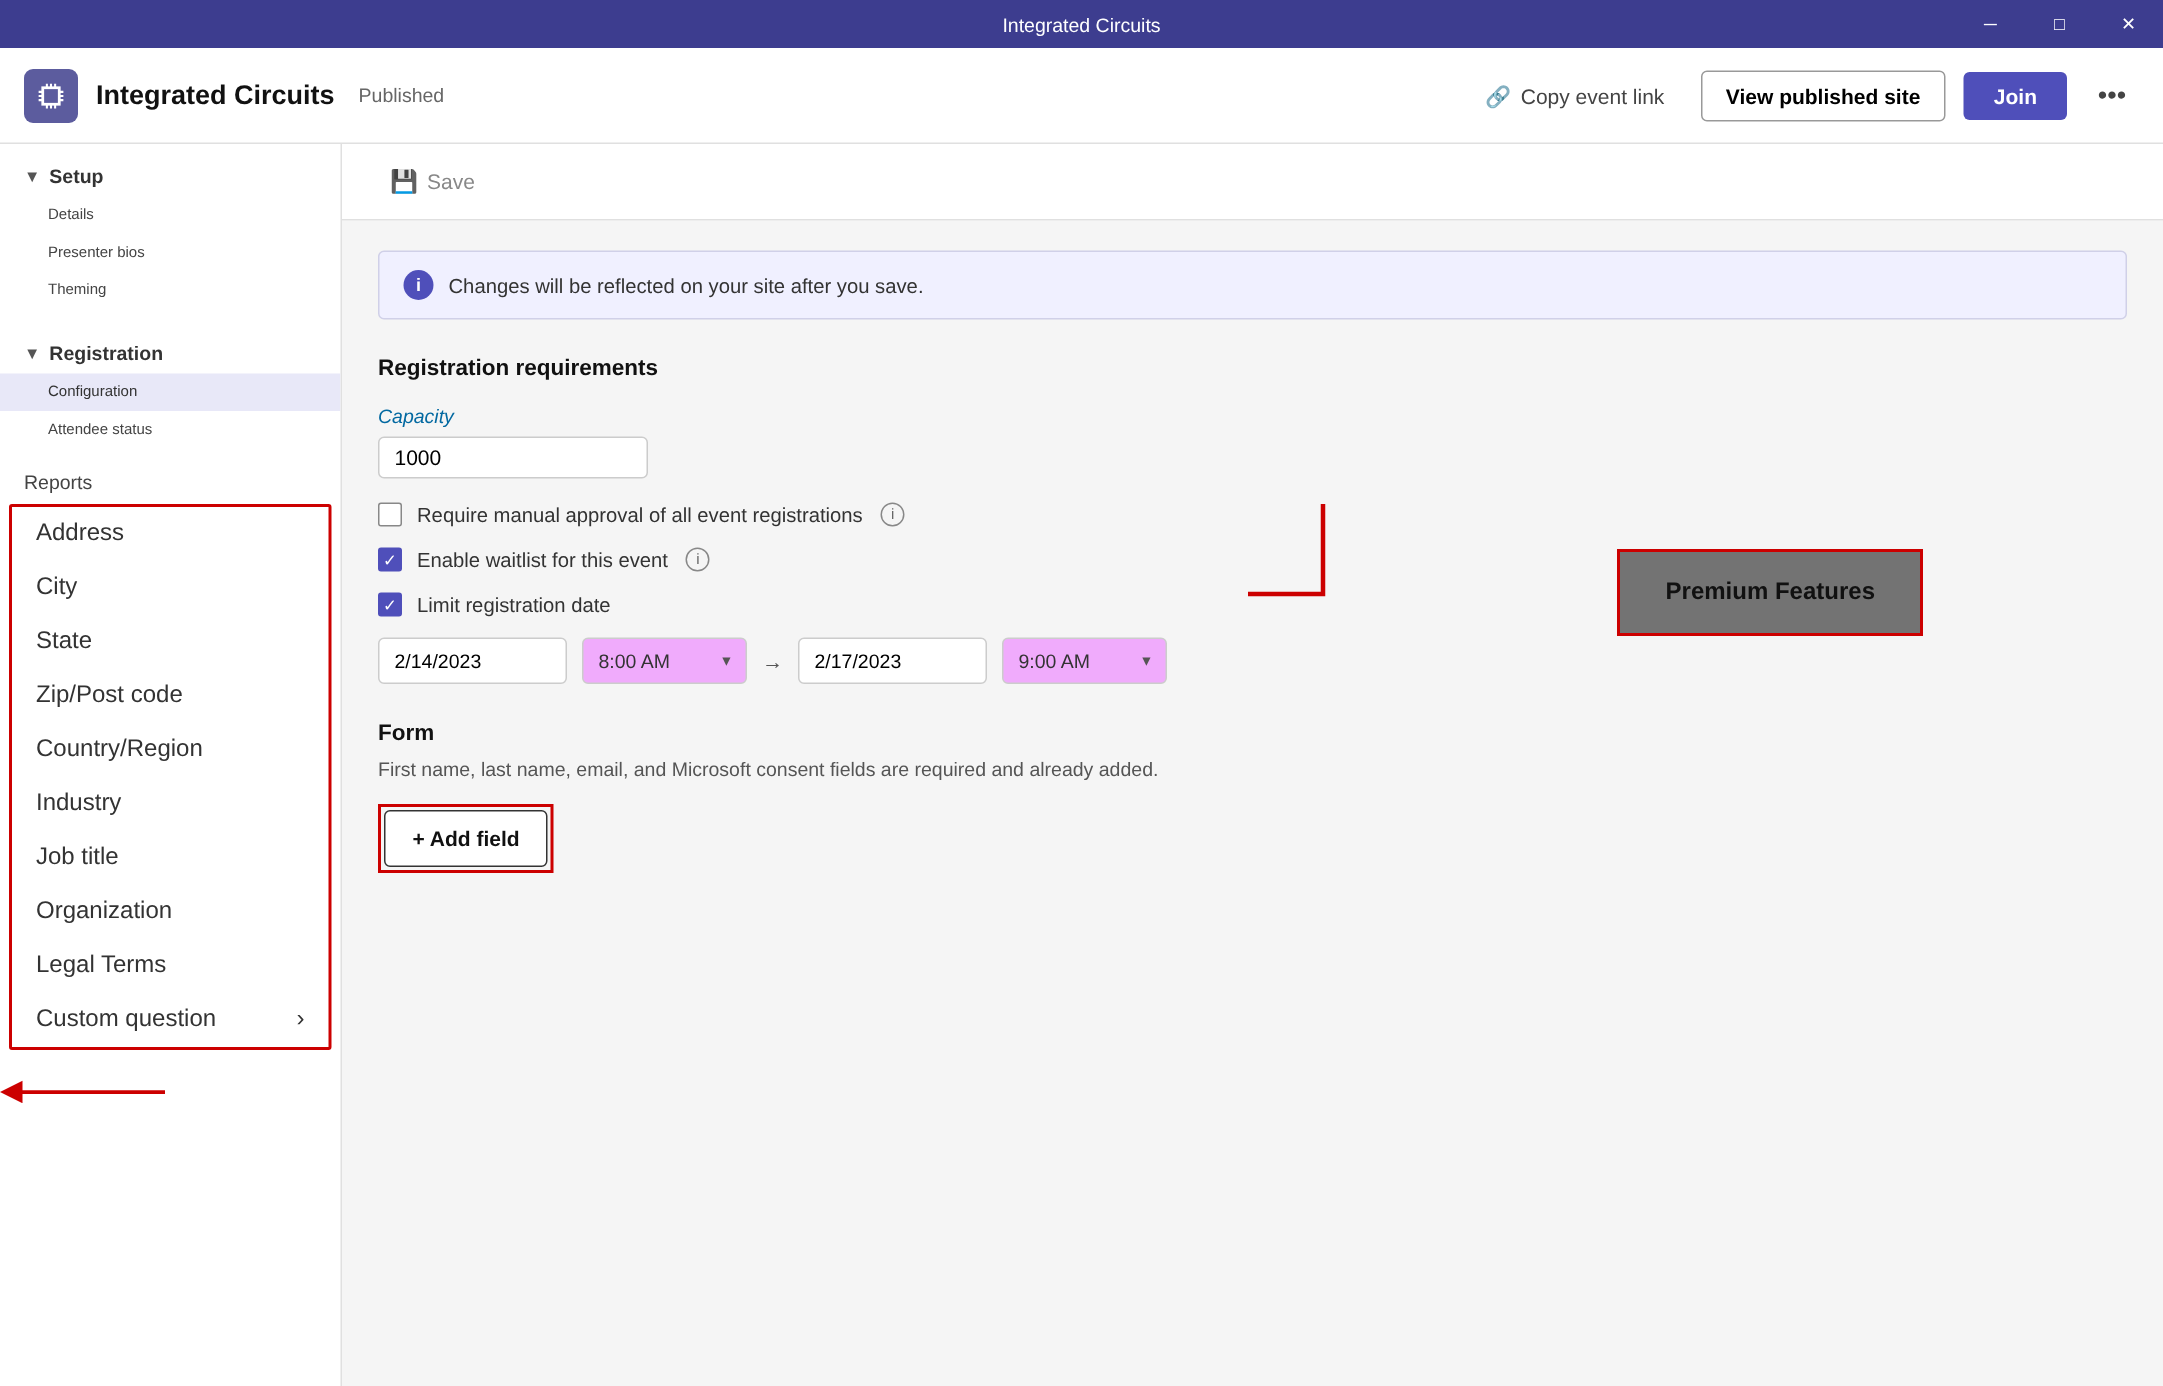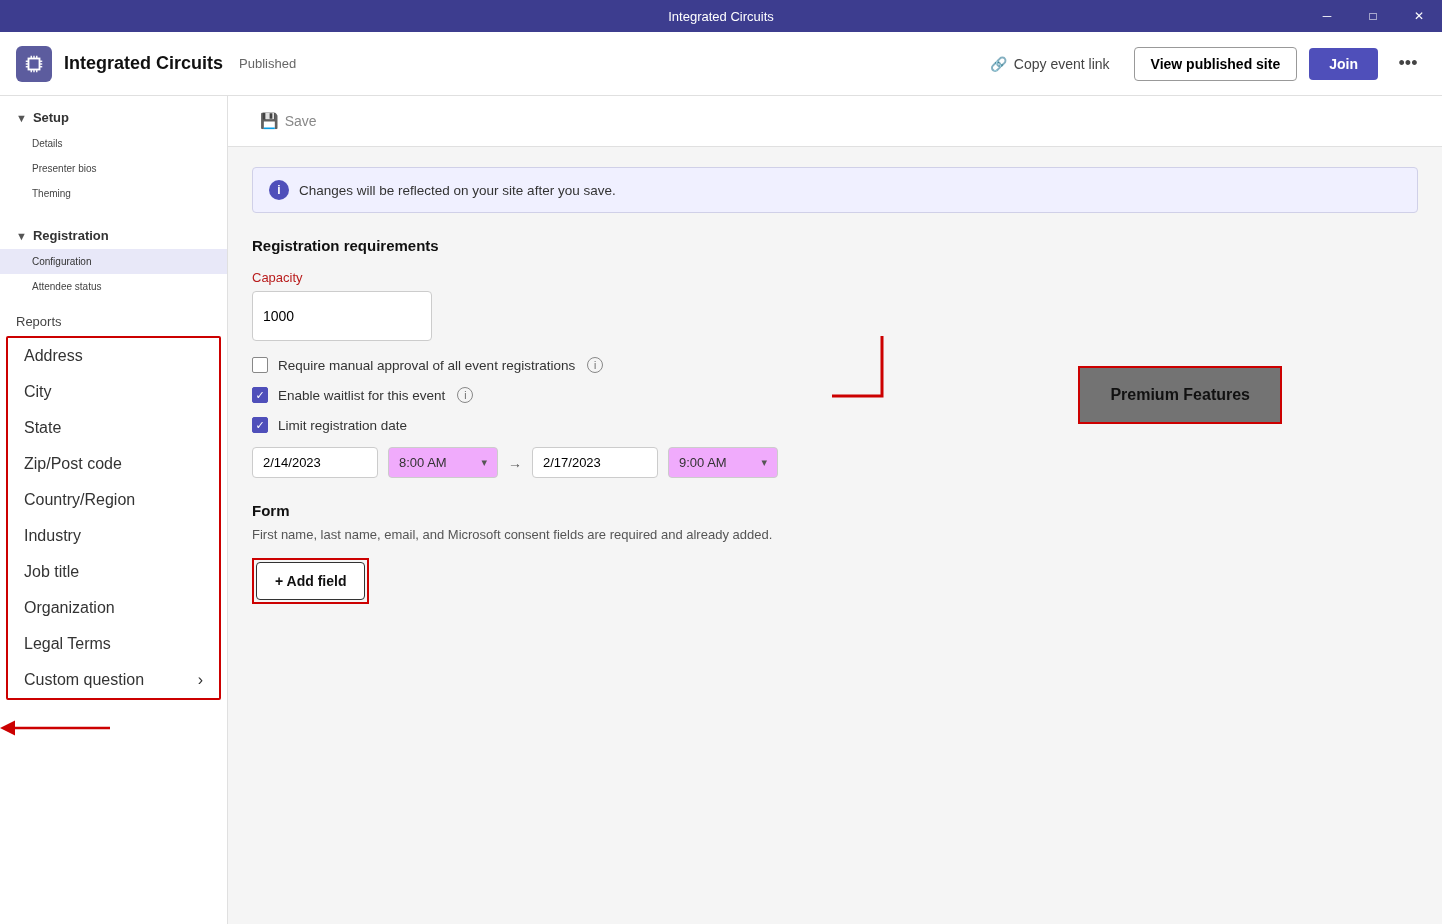--- a/index.html
+++ b/index.html
@@ -237,27 +237,28 @@
 
     .section-title {
       font-size: 15px;
       font-weight: 700;
       color: #111;
       margin-bottom: 16px;
     }
 
     .field-label {
       font-size: 13px;
-      color: #b91c1c;
+      color: #0369a1;
       margin-bottom: 6px;
+      font-style: italic;
     }
 
     .text-input {
       width: 180px;
-      padding: 16px 10px;
+      padding: 5px 10px;
       border: 1px solid #ccc;
       border-radius: 4px;
       font-size: 14px;
       background: white;
       margin-bottom: 16px;
     }
 
     .checkbox-row {
       display: flex;
       align-items: center;

